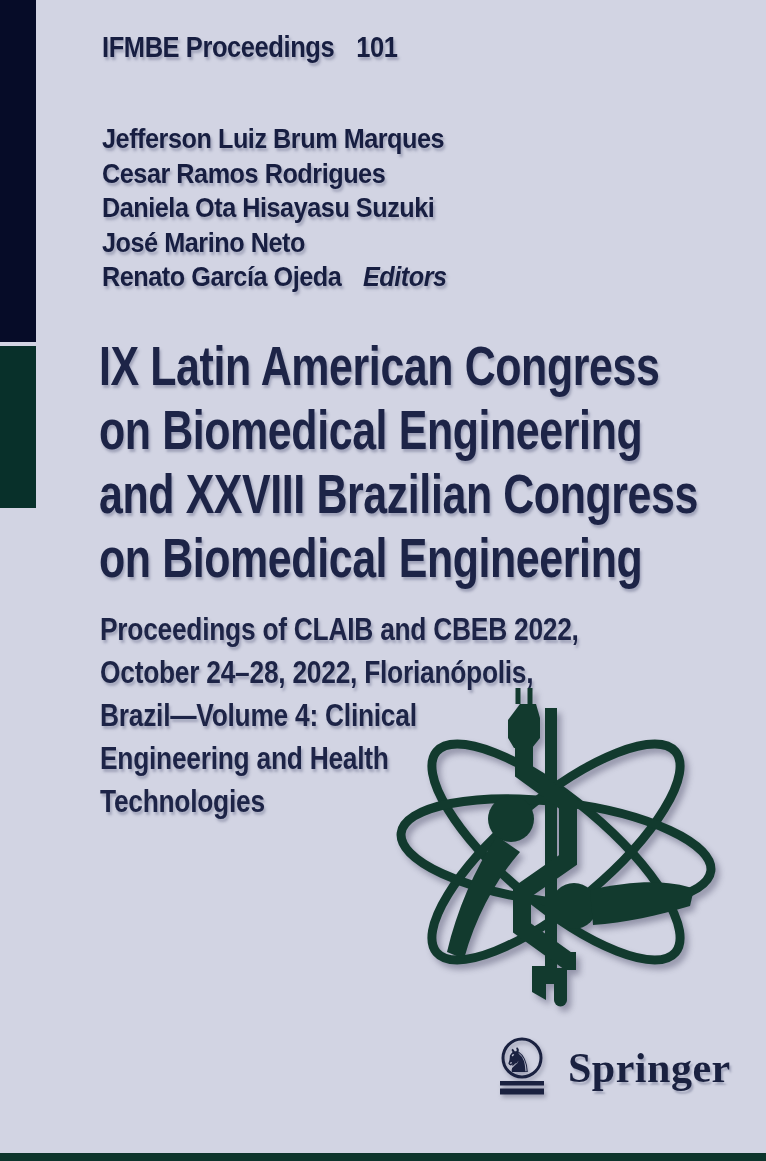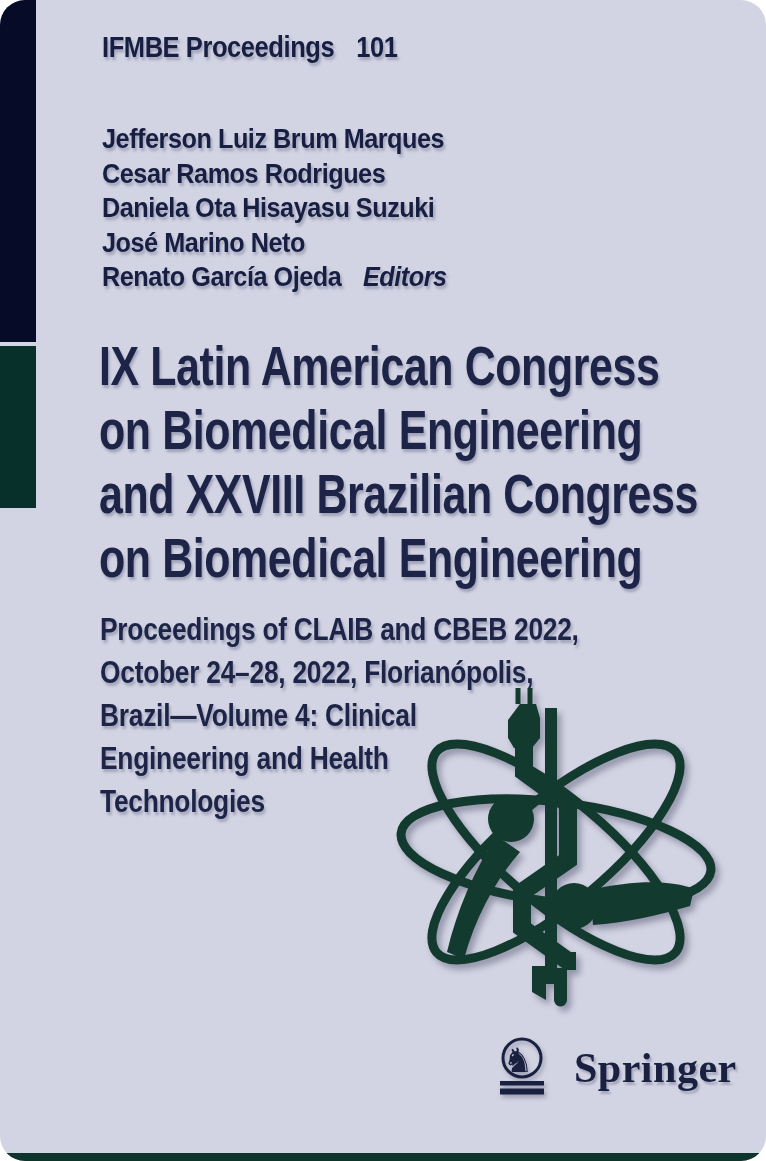--- a/index.html
+++ b/index.html
@@ -16,21 +16,20 @@
   body{
     width:766px;height:1161px;
     font-family:"Liberation Sans", sans-serif;
     background:#fff;
   }
   .cover{
     position:relative;
     width:766px;height:1161px;
     background:var(--background);
     overflow:hidden;
-    border-radius:25px;
   }
   .bar-left-navy{
     position:absolute;left:0;top:0;width:36px;height:342px;
     background:var(--navy-bar);
   }
   .bar-left-green{
     position:absolute;left:0;top:346px;width:36px;height:162px;
     background:var(--green-bar);
   }
   .bar-bottom{
@@ -79,21 +78,21 @@
     display:flex;align-items:flex-start;
   }
   .springer-mark{
     filter:drop-shadow(2px 3px 2px rgba(70,72,100,0.4));
   }
   .springer-word{
     color:var(--publisher-navy);
     font-family:"Liberation Serif", serif;
     font-weight:bold;
     font-size:42px;
-    margin-left:26px;
+    margin-left:20px;
     margin-top:8px;
     letter-spacing:0.5px;
     text-shadow:2px 3px 2px rgba(100,105,135,0.4);
   }
 </style>
 </head>
 <body>
 
 <div class="cover">
 

